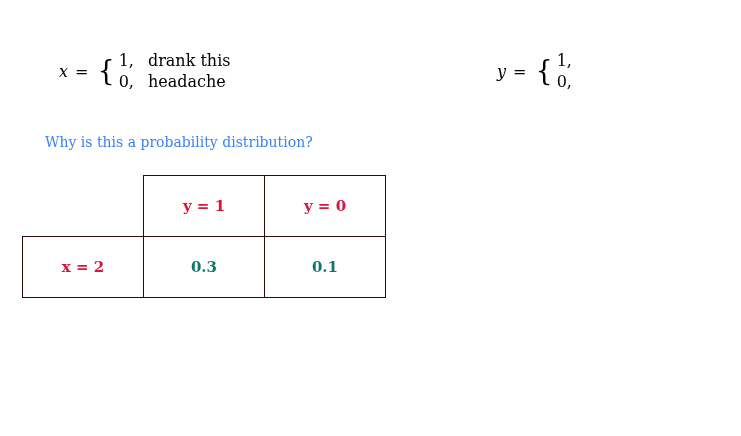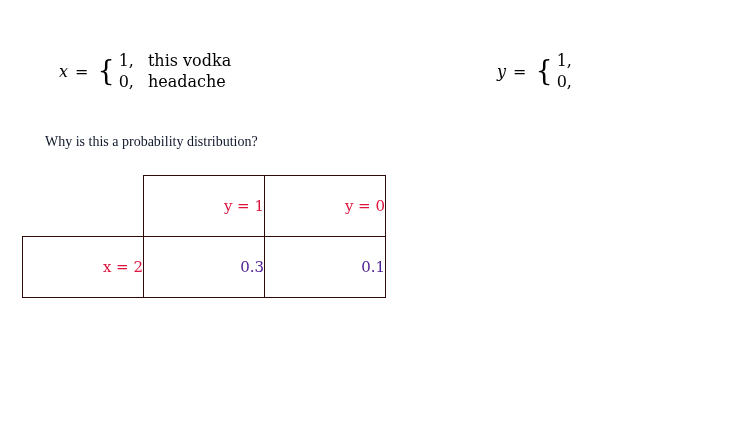--- a/index.html
+++ b/index.html
@@ -31,59 +31,59 @@
     transform: translateY(-1px);
   }
   .eq-cases { display: flex; flex-direction: column; }
   .eq-case { display: flex; line-height: 21px; }
   .case-value { margin-right: 14px; min-width: 14px; }
   .question {
     position: absolute;
     left: 45px;
     top: 134px;
     font-size: 14px;
-    color: #0f172a;
-    font-family: Liberation Serif, serif;
+    color: #3b82f6;
   }
   .prob-table {
     position: absolute;
     left: 22px;
     top: 175px;
     border-collapse: collapse;
     table-layout: fixed;
   }
   .prob-table td {
     width: 120px;
     height: 60px;
     border: 1px solid #2d0a08;
-    text-align: right;
+    text-align: center;
     vertical-align: middle;
     font-size: 15px;
     padding: 0;
+    font-weight: bold;
   }
   .prob-table td.corner {
     border-top: none;
     border-left: none;
   }
   .red  { color: #dc143c; }
-  .blue { color: #4c1d95; }
+  .blue { color: #0f766e; }
 </style>
 </head>
 <body>
 
 <div class="slide">
 
   <div class="equation eq-x">
     <span class="eq-var">x</span>
     <span class="eq-equals">=</span>
     <span class="eq-brace">{</span>
     <div class="eq-cases">
       <div class="eq-case">
         <span class="case-value">1,</span>
-        <span class="case-label">this vodka</span>
+        <span class="case-label">drank this</span>
       </div>
       <div class="eq-case">
         <span class="case-value">0,</span>
         <span class="case-label">headache</span>
       </div>
     </div>
   </div>
 
   <div class="equation eq-y">
     <span class="eq-var">y</span>

